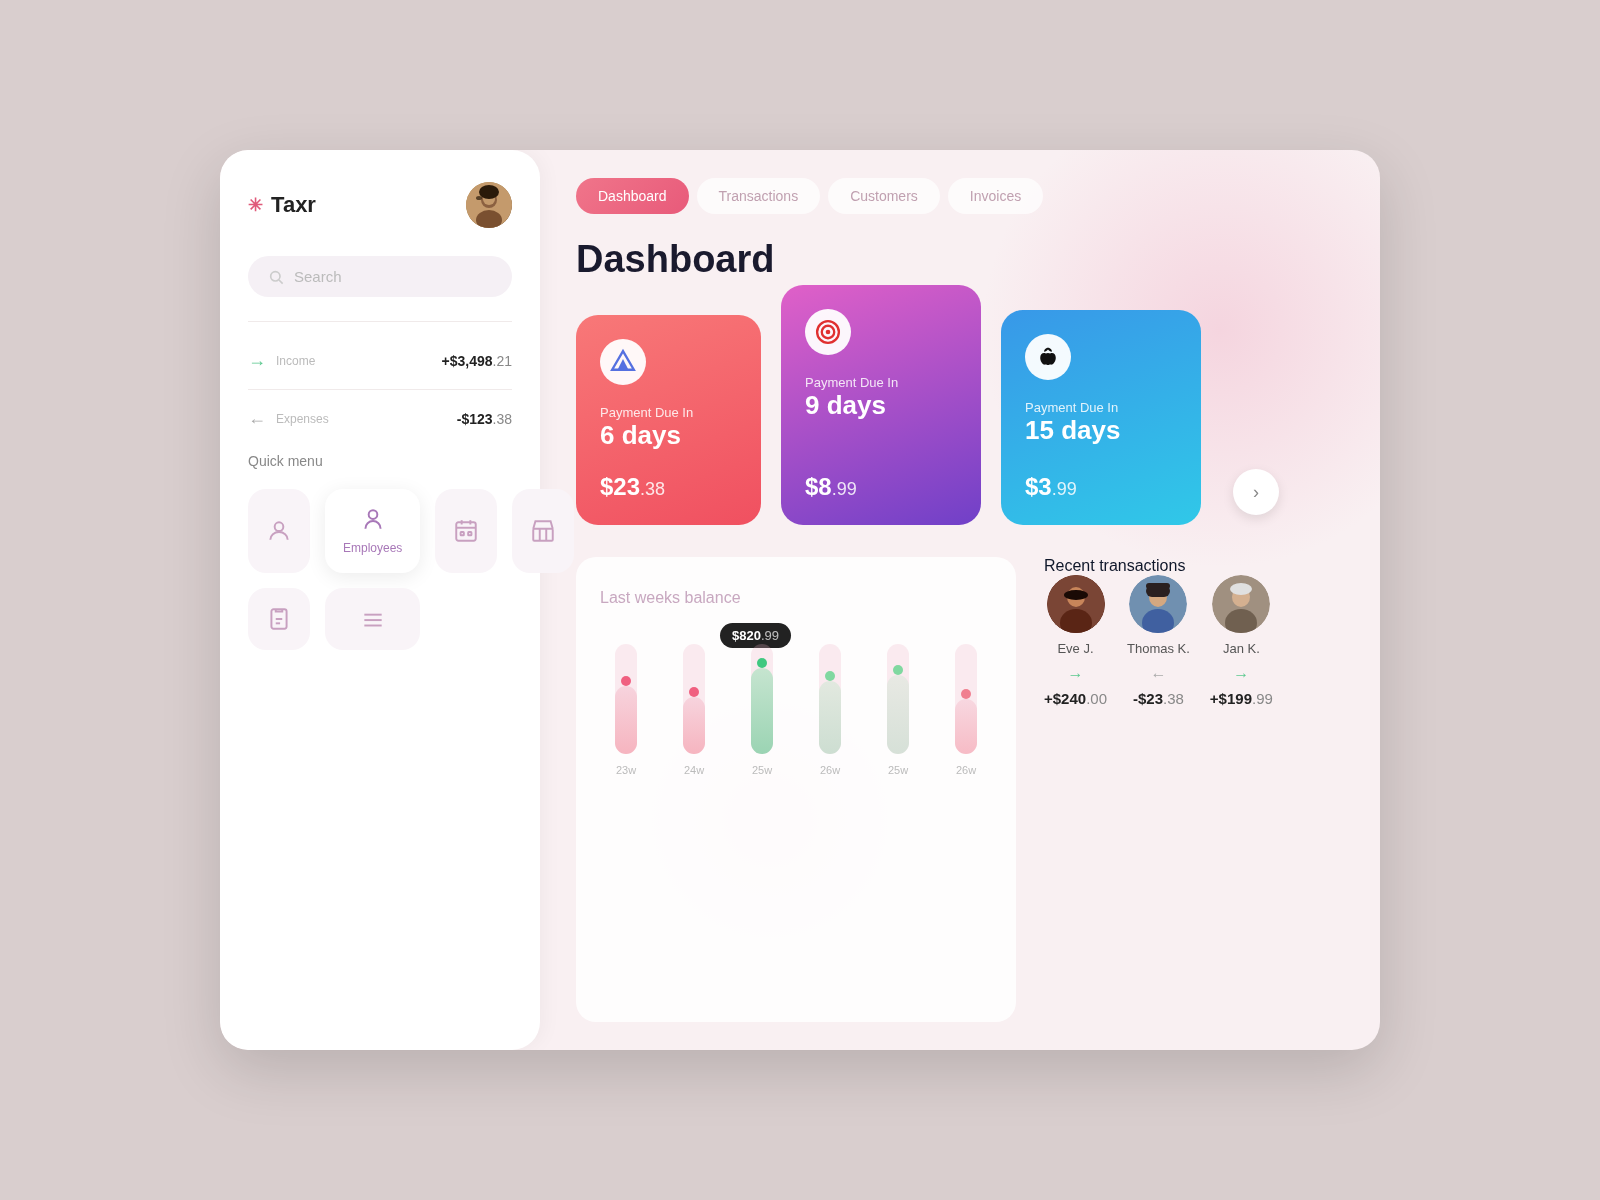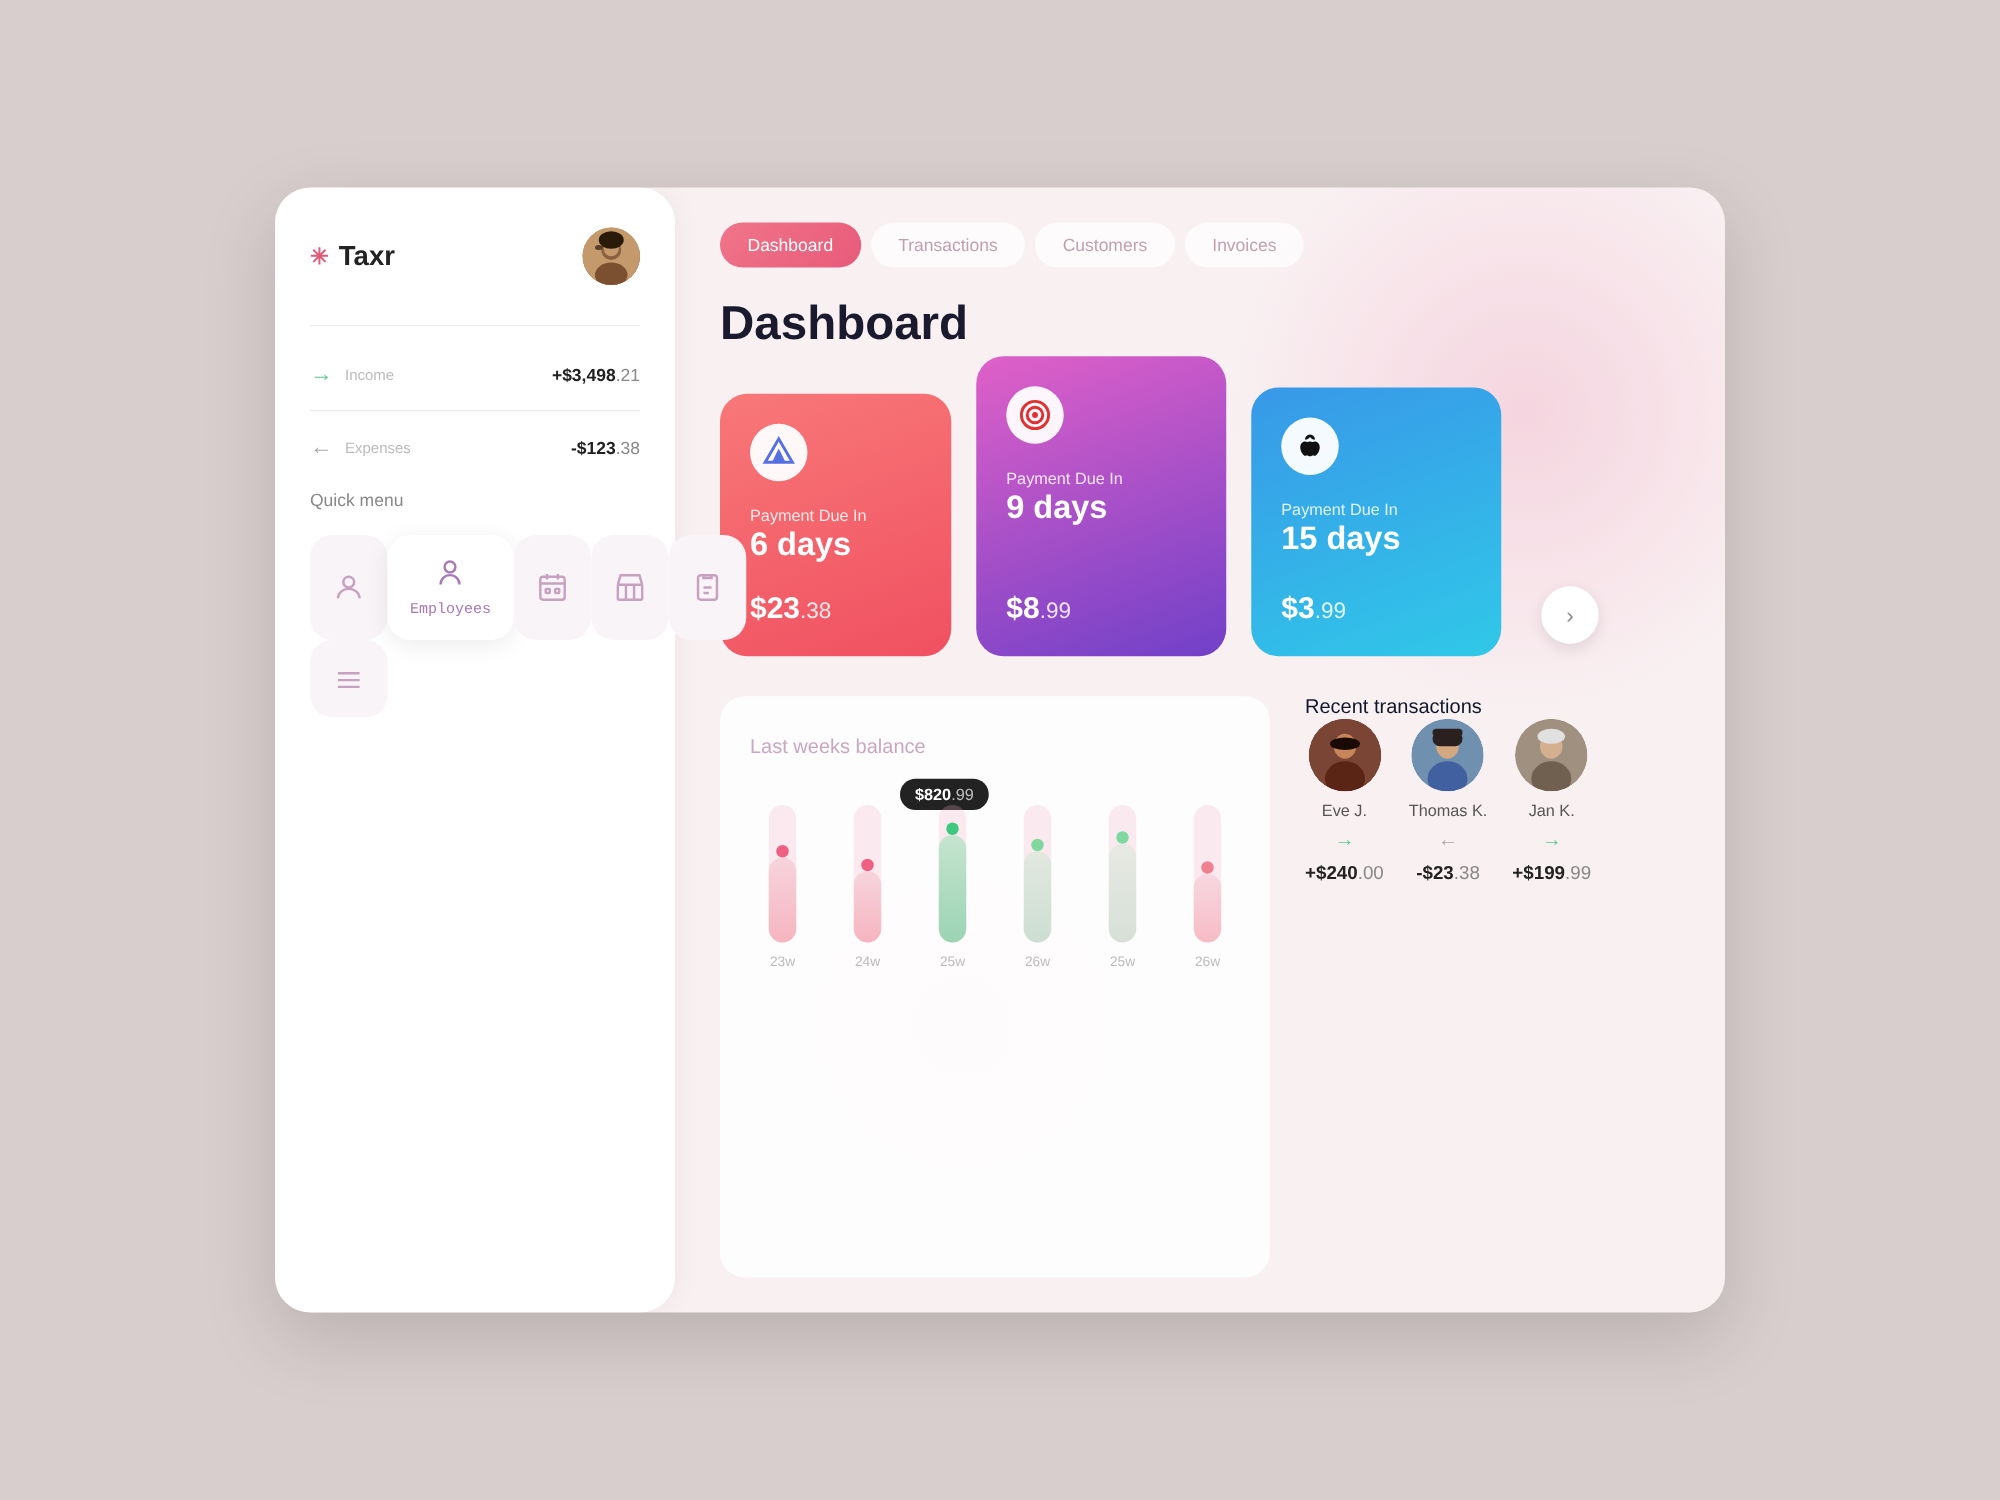--- a/index.html
+++ b/index.html
@@ -129,23 +129,22 @@
       font-weight: 400;
       color: #888;
     }
     .quick-menu-label {
       color: #888;
       font-size: 14px;
       font-weight: 500;
     }
     .quick-menu-grid {
       display: grid;
-      grid-template-columns: repeat(5, 1fr);
-      gap: 0;
-      font-family: Liberation Mono, monospace;
+      grid-template-columns: repeat(4, 1fr);
+      gap: 15px;
     }
     .quick-menu-item {
       background: #f9f4f8;
       border-radius: 18px;
       padding: 18px;
       display: flex;
       flex-direction: column;
       align-items: center;
       justify-content: center;
       gap: 8px;
@@ -505,20 +504,27 @@
             <ellipse cx="23" cy="18" rx="8" ry="8" fill="#8b6040"></ellipse>
             <ellipse cx="23" cy="38" rx="13" ry="10" fill="#7a5030"></ellipse>
             <ellipse cx="23" cy="17" rx="6" ry="6" fill="#c49a6c"></ellipse>
             <rect x="10" y="14" width="6" height="4" rx="3" fill="#2a1a0a" opacity="0.7"></rect>
             <ellipse cx="23" cy="10" rx="10" ry="7" fill="#2a1a0a"></ellipse>
           </svg>
         </div>
       </div>
     </div>
 
+    <div class="search-box">
+      <svg class="search-icon-svg" viewBox="0 0 24 24" fill="none" stroke="currentColor" stroke-width="2.5">
+        <circle cx="11" cy="11" r="7"></circle>
+        <line x1="16.5" y1="16.5" x2="22" y2="22"></line>
+      </svg>
+      <span class="search-input-fake">Search</span>
+    </div>
 
     <div class="divider"></div>
 
     <div class="stats-row">
       <div class="stat-item">
         <div class="stat-label-wrap">
           <span class="stat-arrow-in">→</span>
           <span class="stat-label">Income</span>
         </div>
         <span class="stat-value">

